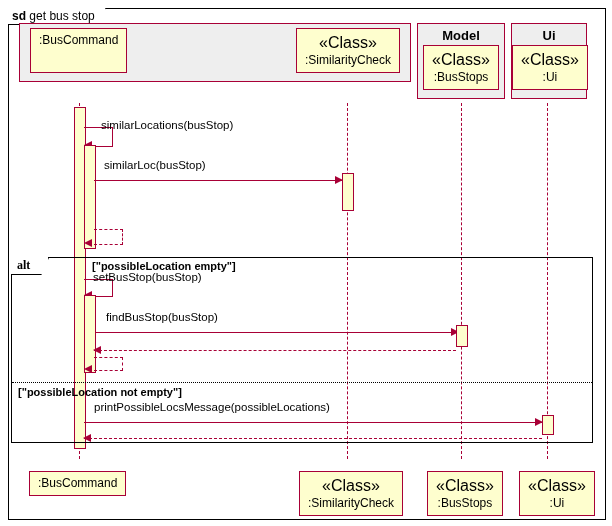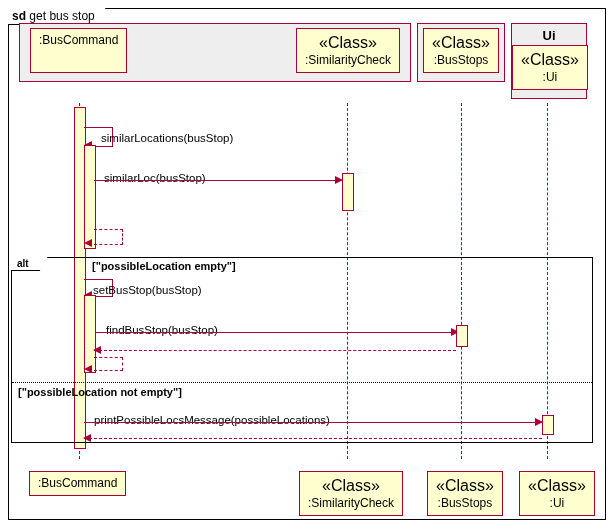--- a/index.html
+++ b/index.html
@@ -68,21 +68,20 @@
   }
   .msg {
     position: absolute;
     height: 14px;
   }
   .msg-label {
     position: absolute;
     font-size: 11.5px;
     white-space: nowrap;
     top: -14px;
-    margin-top: 13px;
   }
   .msg-line {
     position: absolute;
     top: 7px;
     height: 0;
   }
   .solid { border-top: 1px solid #a80036; }
   .dash { border-top: 1px dashed #a80036; }
   .arrow-r, .arrow-l {
     position: absolute;
@@ -105,23 +104,24 @@
     border: 1.5px solid #000;
     background: transparent;
   }
   .alt-label {
     position: absolute;
     top: -1px; left: -1px;
     border: 1.5px solid #000;
     border-top: none; border-left: none;
     background: #fff;
     padding: 1px 18px 1px 6px;
-    font-size: 10px;
+    font-size: 12px;
     font-weight: bold;
     clip-path: polygon(0 0, 100% 0, calc(100% - 8px) 100%, 0 100%);
+    font-family: Liberation Serif, serif;
   }
   .guard {
     position: absolute;
     font-size: 11px;
     font-weight: bold;
   }
   .alt-sep {
     position: absolute;
     left: 0; right: 0;
     border-top: 1px dotted #000;
@@ -147,20 +147,21 @@
     <div style="position:absolute;left:10px;top:0;width:390px;border:1px solid #a80036;background:#eee;padding:4px 0 8px;">
       <div style="display:flex;justify-content:space-between;padding:0 10px;">
         <span class="participant">:BusCommand</span>
         <span class="participant">
           <span class="stereo">«Class»</span><br>
           <span>:SimilarityCheck</span>
         </span>
       </div>
     </div>
     <div style="position:absolute;left:408px;top:0;width:86px;border:1px solid #a80036;background:#eee;padding:4px 0 8px;">
+      <div class="col-header">Model</div>
       <div style="text-align:center;">
         <span class="participant">
           <span class="stereo">«Class»</span><br>
           <span>:BusStops</span>
         </span>
       </div>
     </div>
     <div style="position:absolute;left:502px;top:0;width:74px;border:1px solid #a80036;background:#eee;padding:4px 0 8px;">
       <div class="col-header">Ui</div>
       <div style="text-align:center;">

